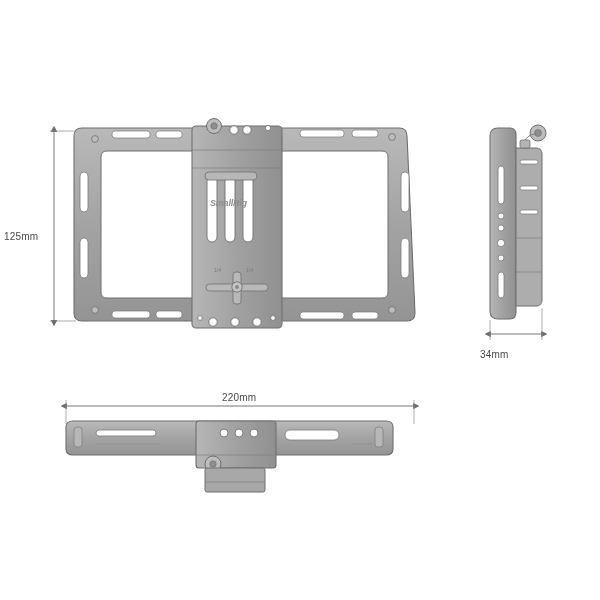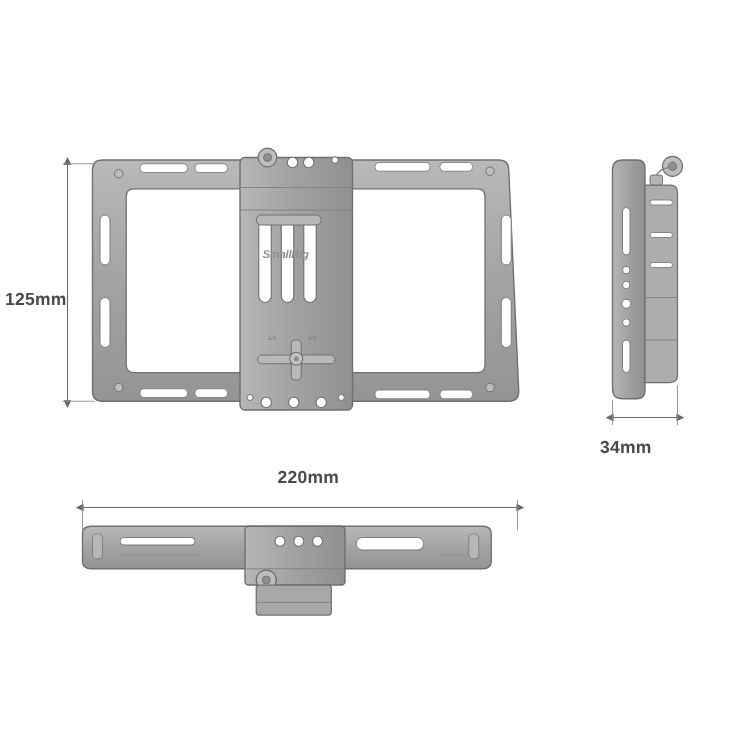--- a/index.html
+++ b/index.html
@@ -14,33 +14,32 @@
     color: #3a3a3a;
     position: relative;
     overflow: hidden;
   }
   #stage {
     position: absolute;
     inset: 0;
   }
   .dim-label {
     position: absolute;
-    font-size: 14px;
+    font-size: 10px;
     color: #4a4a4a;
     letter-spacing: 0.2px;
     white-space: nowrap;
-    font-weight: bold;
   }
   #label-height {
     left: 4px;
     top: 231px;
   }
   #label-width {
     left: 222px;
-    top: 373px;
+    top: 392px;
     text-align: center;
   }
   #label-depth {
     left: 480px;
     top: 349px;
   }
   .brand {
     position: absolute;
     left: 210px;
     top: 158px;

